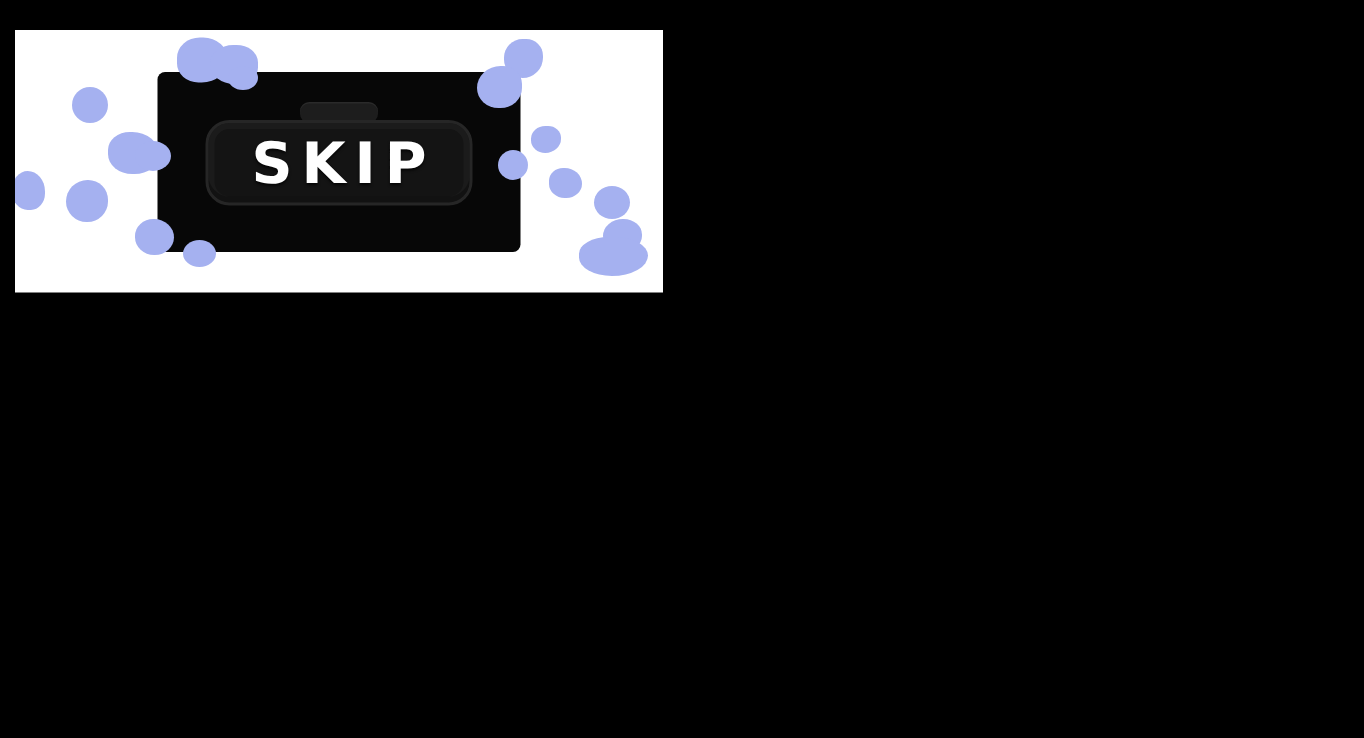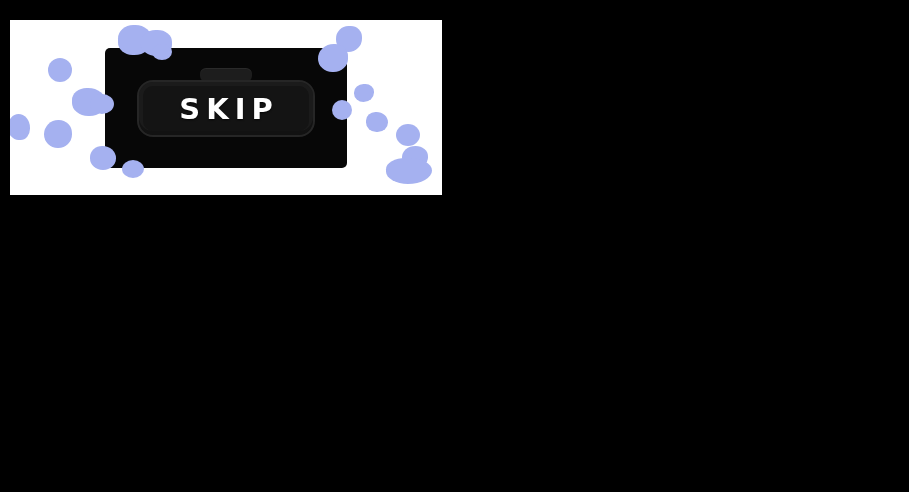--- a/index.html
+++ b/index.html
@@ -51,21 +51,21 @@
     top: 32px;
     width: 178px;
     height: 57px;
     background: #141414;
     border: 2px solid #262626;
     border-radius: 16px;
     box-shadow: inset 0 0 0 4px rgba(255,255,255,0.03), inset 0 -4px 0 rgba(0,0,0,0.45);
     color: #ffffff;
     font-family: "DejaVu Sans", "Liberation Sans", sans-serif;
     font-weight: 800;
-    font-size: 29px;
+    font-size: 38px;
     letter-spacing: 6px;
     text-indent: 6px;
     cursor: pointer;
     display: flex;
     align-items: center;
     justify-content: center;
     text-shadow: 0 1px 2px rgba(0,0,0,0.8);
   }
   .strokes-layer {
     position: absolute;

